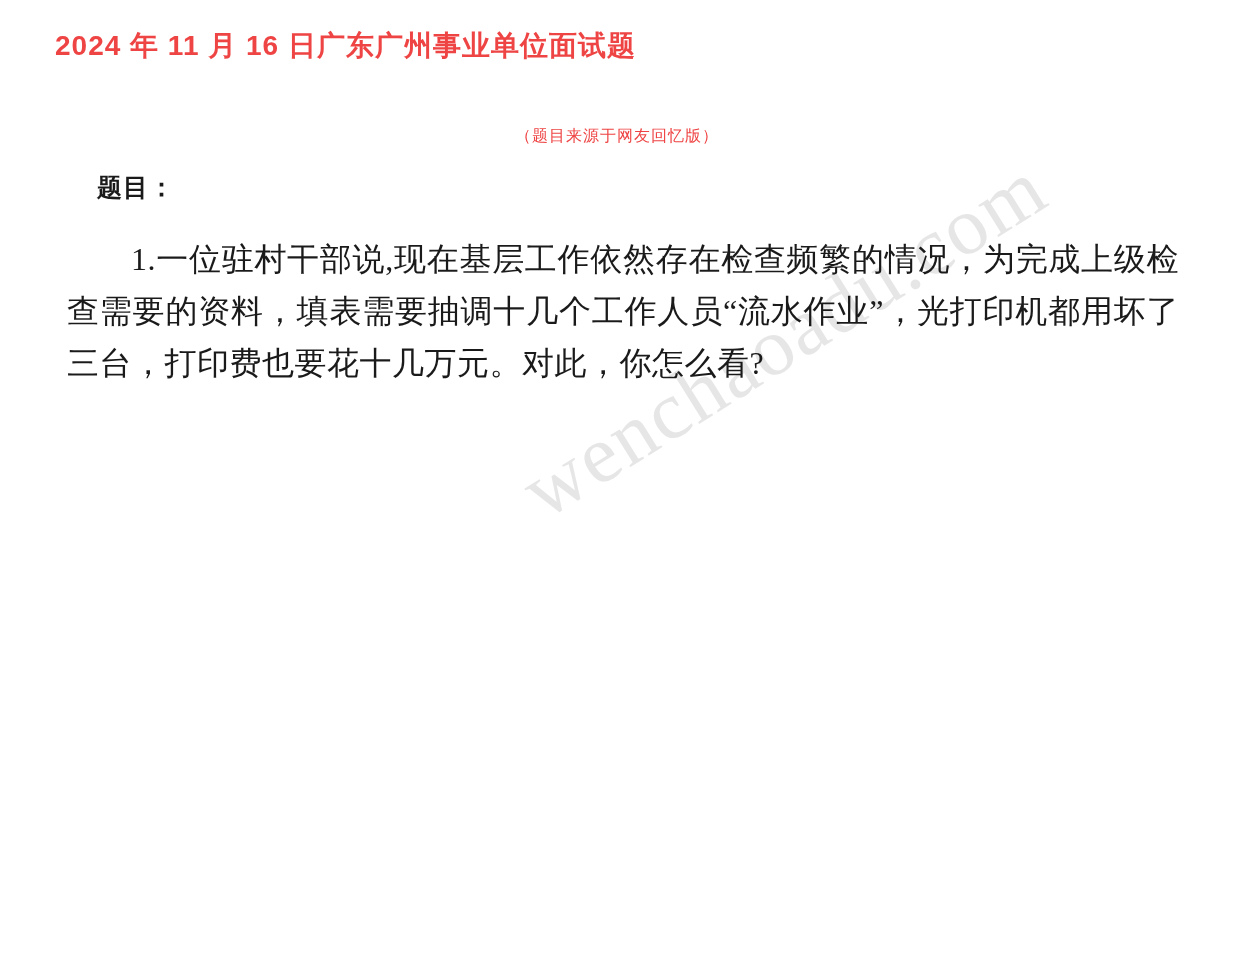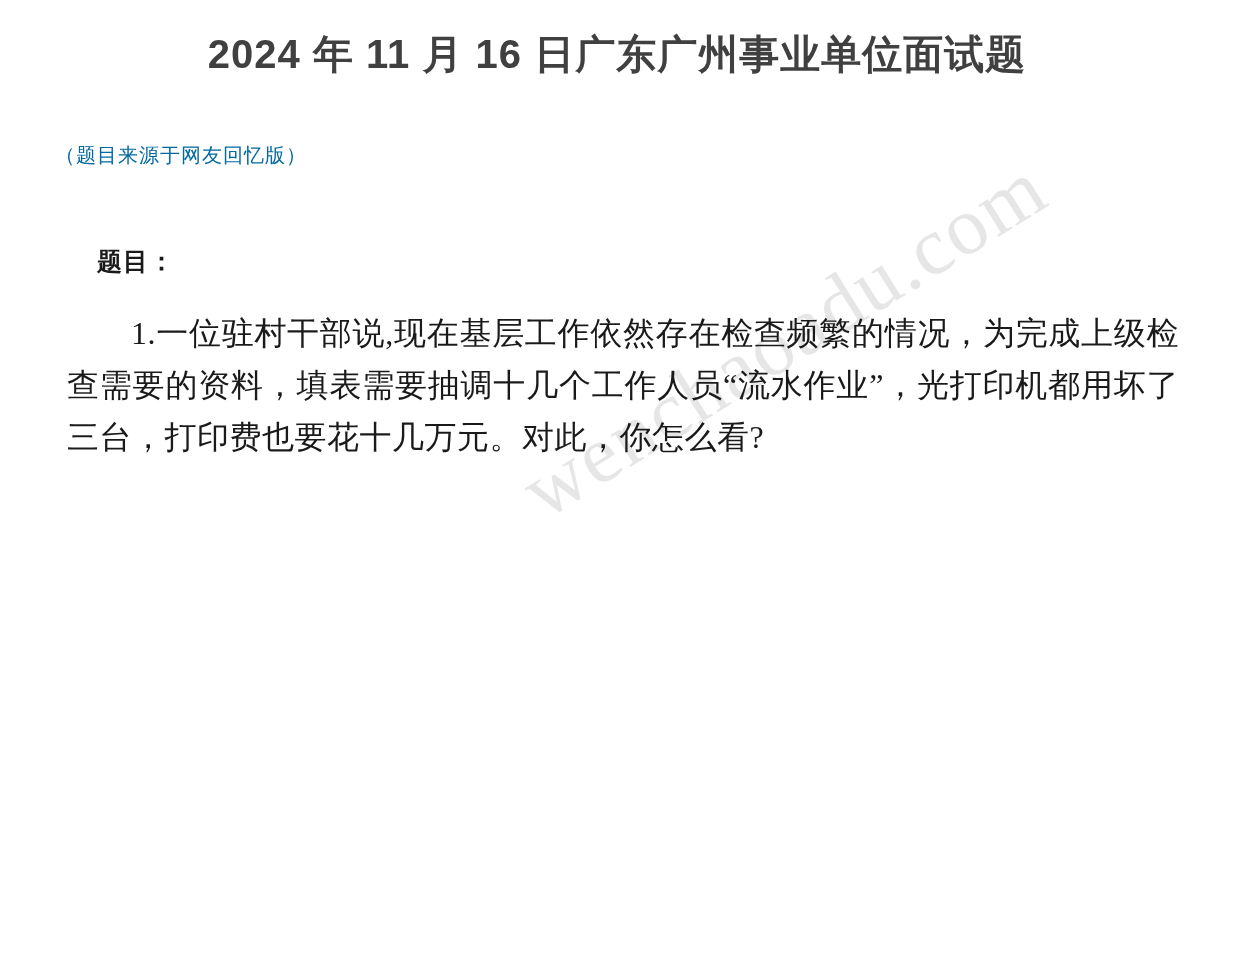--- a/index.html
+++ b/index.html
@@ -36,40 +36,39 @@
     white-space: nowrap;
     letter-spacing: 2px;
     pointer-events: none;
     z-index: 0;
   }
   .content {
     position: relative;
     z-index: 2;
   }
   .doc-title {
-    text-align: center;
     font-family: "Liberation Sans", "DejaVu Sans", sans-serif;
     font-weight: bold;
-    font-size: 40px;
-    color: #404040;
+    font-size: 28px;
+    color: #ef4444;
     letter-spacing: 1px;
     margin: 28px 0 0 0;
     line-height: 1.3;
   }
   .doc-subtitle {
-    text-align: left;
-    font-size: 20px;
-    color: #0369a1;
+    text-align: center;
+    font-size: 16px;
+    color: #ef4444;
     margin: 62px 0 0 0;
     letter-spacing: 1px;
   }
   .section-label {
     font-weight: bold;
     font-size: 25px;
-    margin: 76px 0 0 42px;
+    margin: 24px 0 0 42px;
     letter-spacing: 1px;
   }
   .para {
     font-size: 32px;
     line-height: 1.62;
     margin: 26px 0 0 12px;
     text-indent: 2em;
     text-align: justify;
     letter-spacing: 0.5px;
   }

